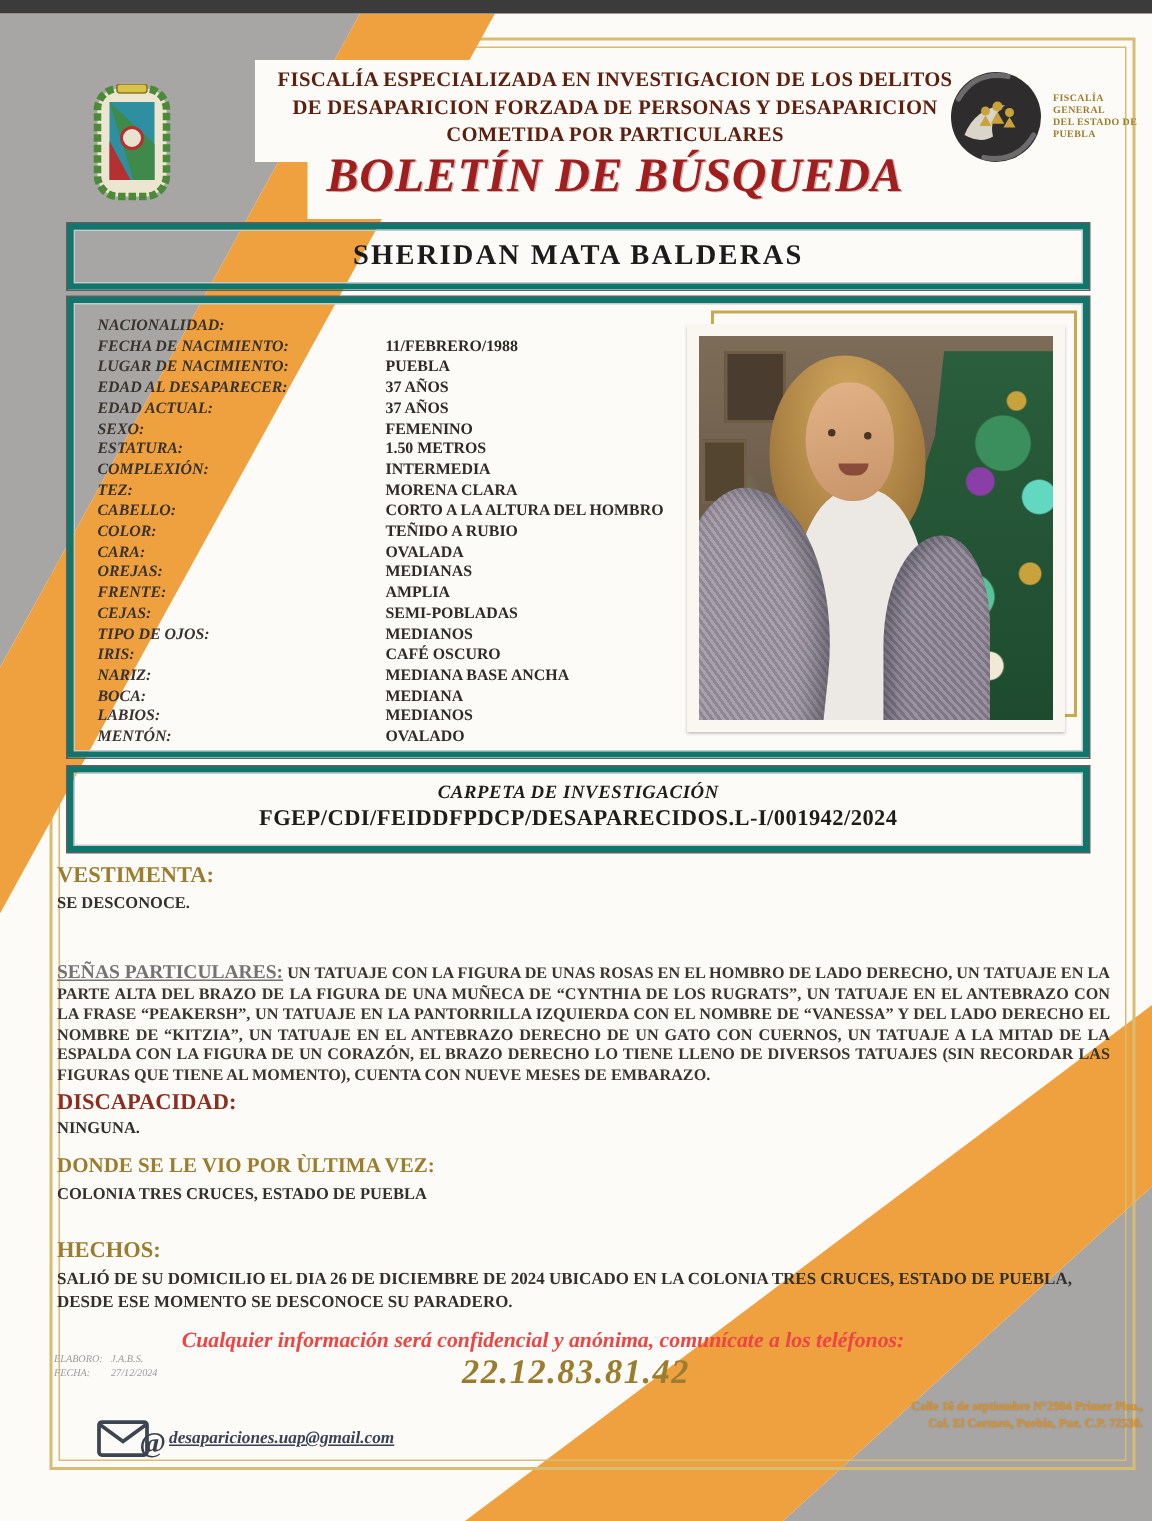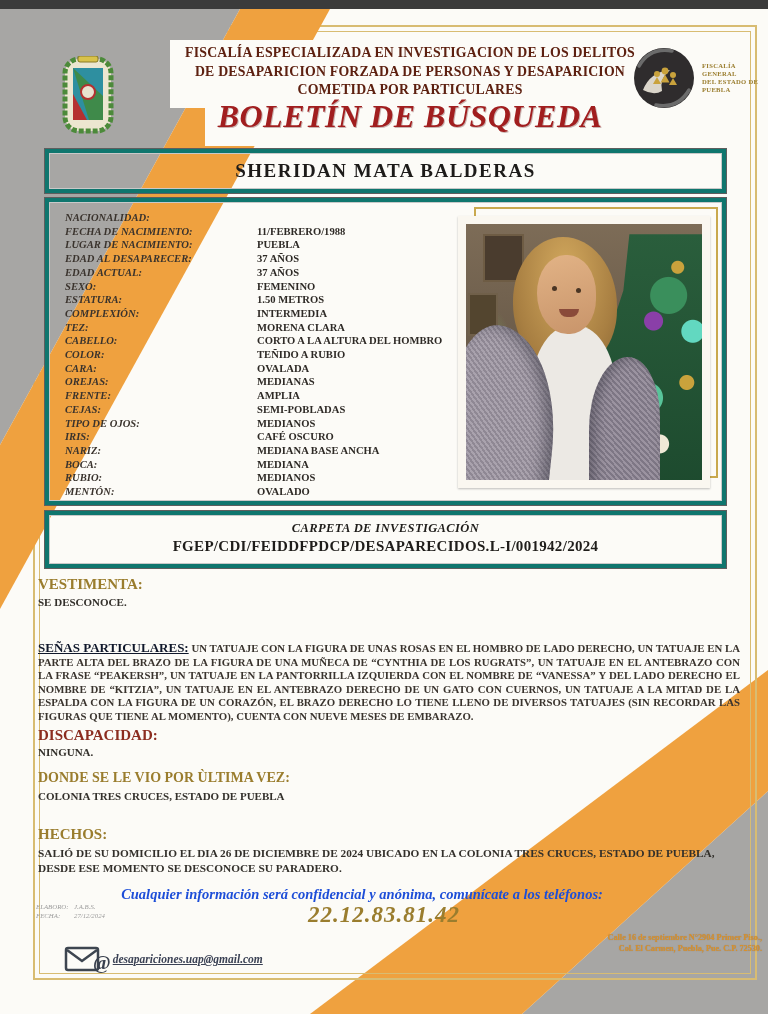--- a/index.html
+++ b/index.html
@@ -84,34 +84,34 @@
   .carpeta-title{margin-top:6px;font-size:12.5px;font-weight:bold;font-style:italic;letter-spacing:.4px;}
   .carpeta-number{margin-top:2px;font-size:15px;font-weight:bold;letter-spacing:.3px;}
 
   
   .sec-h-gold{font-weight:bold;color:#9a7d2e;}
   .sec-body{font-weight:bold;color:#33302b;}
   .vestimenta{left:38px;top:576px;}
   .vestimenta .h{font-size:15px;}
   .vestimenta .b{font-size:11px;margin-top:3px;}
   .senas{left:38px;top:641px;width:702px;text-align:justify;font-size:10.8px;line-height:13.6px;font-weight:bold;color:#3a342e;}
-  .senas .h{color:#0f172a;font-size:13px;text-decoration:underline;}
+  .senas .h{color:#737373;font-size:13px;text-decoration:underline;}
   .discapacidad{left:38px;top:727px;}
   .discapacidad .h{font-size:15px;color:#8c2d20;font-weight:bold;}
   .discapacidad .b{font-size:11px;margin-top:2px;}
   .ultima{left:38px;top:770px;}
   .ultima .h{font-size:14px;}
   .ultima .b{font-size:11px;margin-top:4px;}
   .hechos{left:38px;top:826px;width:700px;}
   .hechos .h{font-size:15px;}
   .hechos .b{font-size:11.3px;line-height:15px;margin-top:3px;}
 
   
   .confidential{left:0;top:886px;width:724px;text-align:center;font-size:14.5px;font-weight:bold;
-      font-style:italic;color:#1d4ed8;}
+      font-style:italic;color:#ef4444;}
   .phone-main{left:0;top:902px;width:768px;text-align:center;font-size:23px;font-weight:bold;color:#9a7d2e;letter-spacing:1px;font-style:italic;}
   .phone-alt{left:0;top:929px;width:768px;text-align:center;font-size:13.5px;font-weight:bold;font-style:italic;color:#443e36;}
   .elaboro{left:36px;top:902px;font-size:6.8px;font-style:italic;color:#9b9b9b;line-height:9px;}
   .elaboro .row{display:flex;}
   .elaboro .lab{width:38px;}
   .email-row{left:64px;top:944px;display:flex;align-items:center;}
   .email-at{font-size:19px;font-weight:bold;color:#39404e;margin-left:-7px;margin-top:8px;}
   .email-text{margin-left:2px;font-size:11.5px;font-weight:bold;font-style:italic;color:#3a4154;text-decoration:underline;}
   .address{right:6px;top:932px;width:240px;text-align:right;font-size:8.2px;line-height:11px;font-weight:bold;
       color:#d9912b;text-shadow:0 0 1px rgba(120,70,10,.4);}
@@ -244,21 +244,21 @@
         </div>
         <div class="attr-row">
           <span class="attr-label">NARIZ:</span>
           <span class="attr-value">MEDIANA BASE ANCHA</span>
         </div>
         <div class="attr-row">
           <span class="attr-label">BOCA:</span>
           <span class="attr-value">MEDIANA</span>
         </div>
         <div class="attr-row">
-          <span class="attr-label">RUBIO:</span>
+          <span class="attr-label">LABIOS:</span>
           <span class="attr-value">MEDIANOS</span>
         </div>
         <div class="attr-row">
           <span class="attr-label">MENTÓN:</span>
           <span class="attr-value">OVALADO</span>
         </div>
       </div>
     <div class="photo-wrap">
       <div class="photo-gold"></div>
       <div class="photo-matte">

